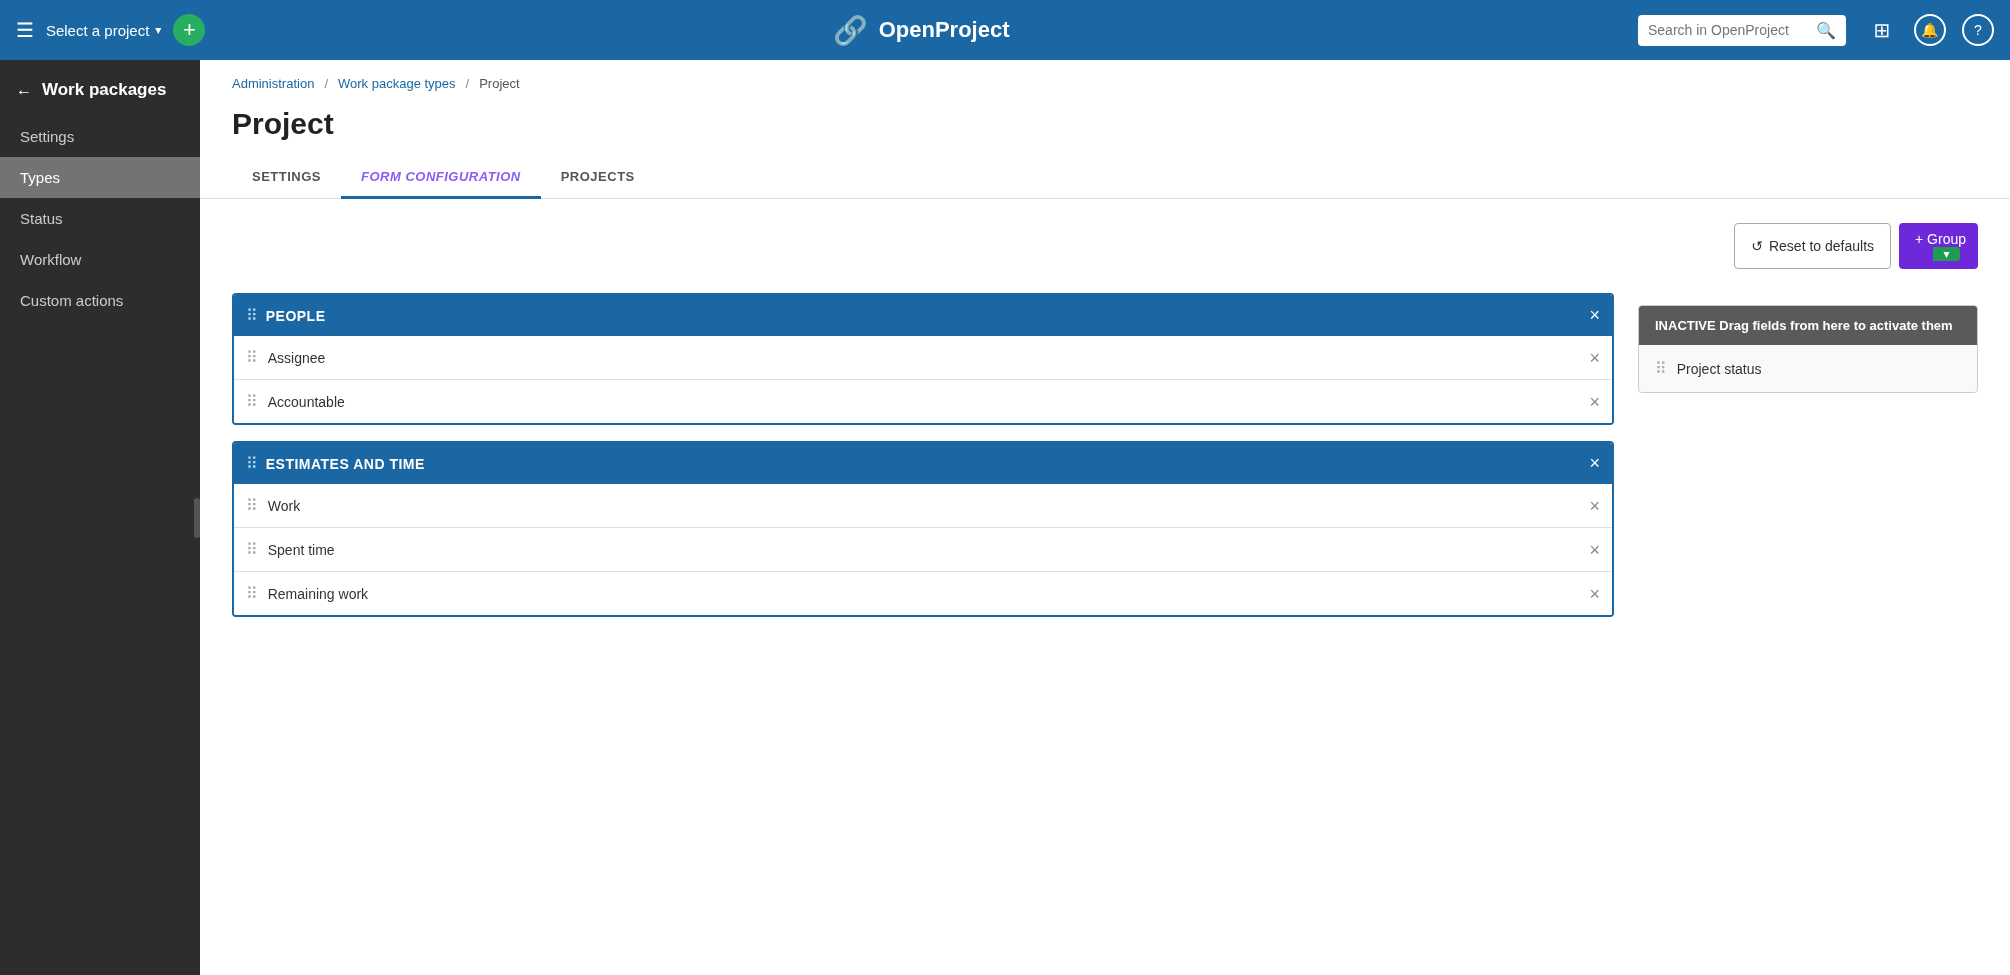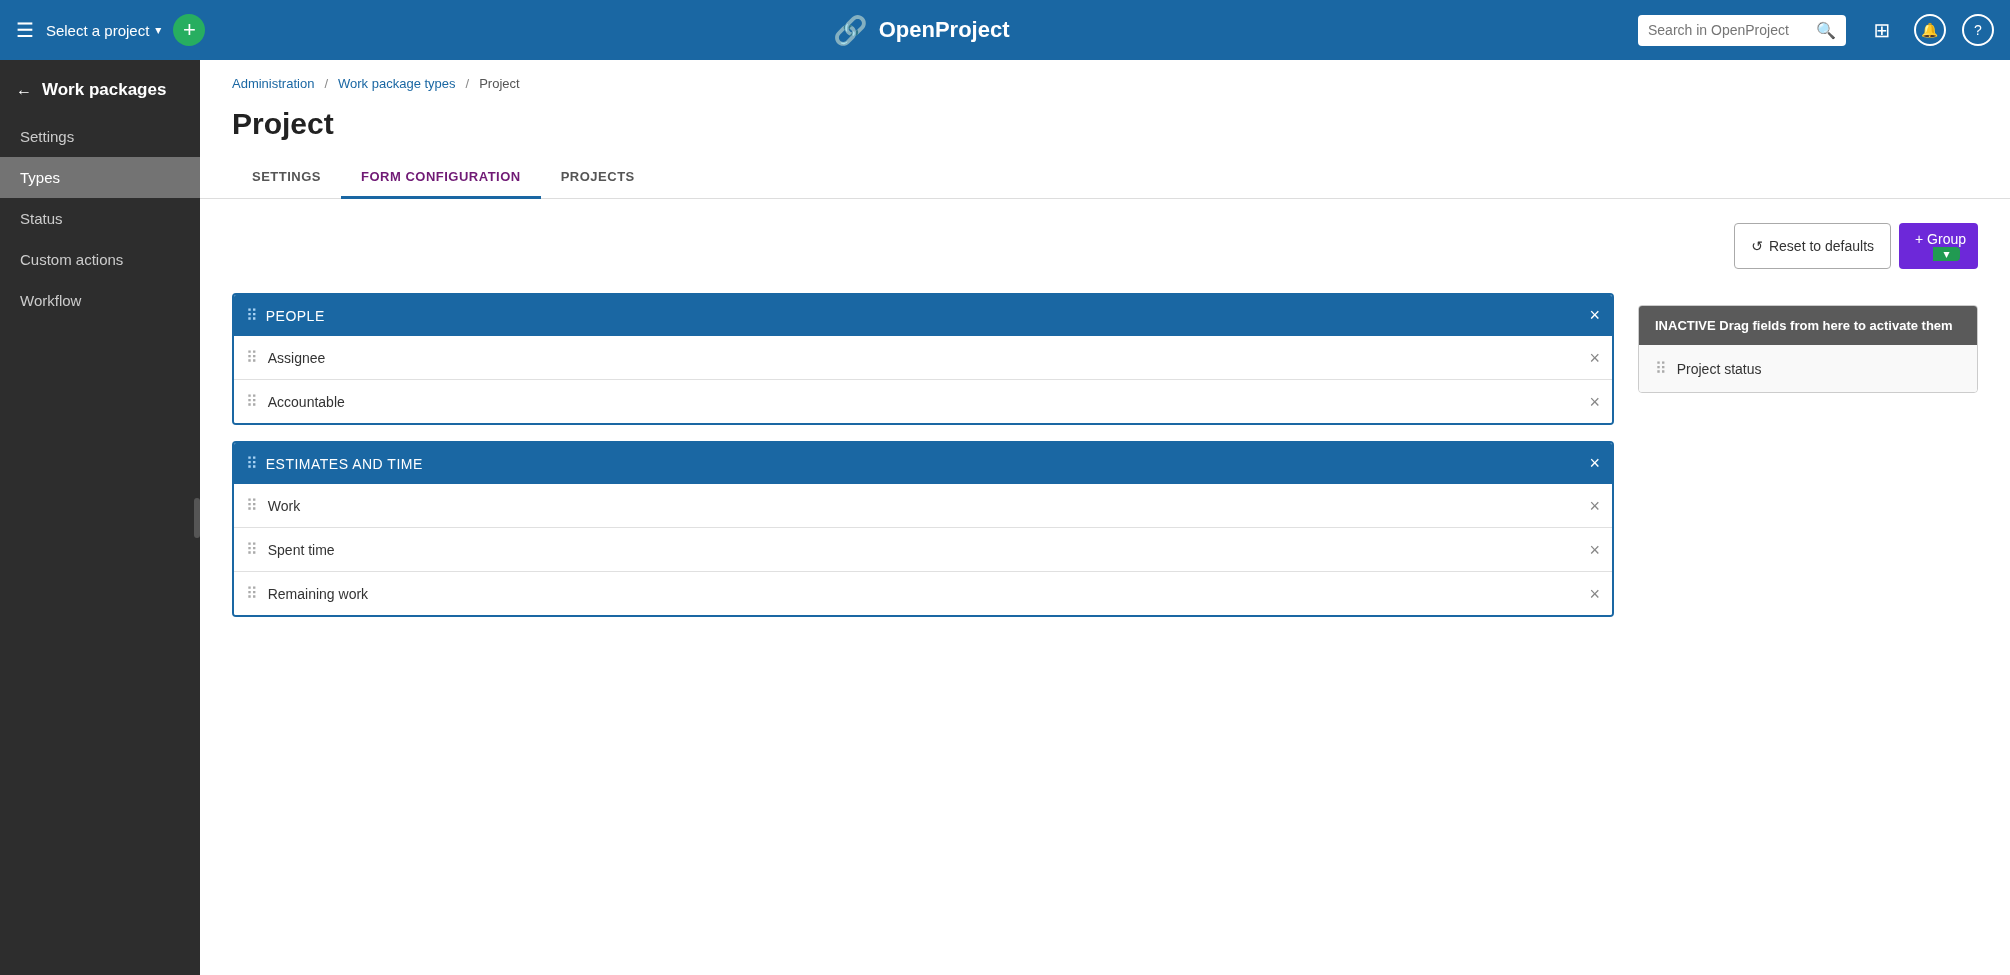--- a/index.html
+++ b/index.html
@@ -189,21 +189,21 @@
       padding: 12px 20px;
       font-size: 13px;
       font-weight: 600;
       letter-spacing: 0.5px;
       color: #555;
       cursor: pointer;
       text-transform: uppercase;
       border-bottom: 3px solid transparent;
       margin-bottom: -1px;
     }
-    .tab.active { color: #701a75; border-bottom-color: #1a67a3; }
+    .tab.active { color: #8b5cf6; border-bottom-color: #1a67a3; font-style: italic; }
 
     
     .form-config {
       flex: 1;
       overflow-y: auto;
       padding: 24px 32px;
     }
 
     
     .config-toolbar {
@@ -278,21 +278,21 @@
     }
     .group-header {
       background: #1a67a3;
       color: #fff;
       display: flex;
       align-items: center;
       gap: 8px;
       padding: 10px 12px;
     }
     .group-header .drag-handle { color: #aad4f5; font-size: 16px; }
-    .group-header .group-name { flex: 1; font-size: 14px; font-weight: 400; letter-spacing: 0.5px; }
+    .group-header .group-name { flex: 1; font-size: 14px; font-weight: 700; letter-spacing: 0.5px; }
     .group-header .close-btn { cursor: pointer; font-size: 18px; color: #cce4f7; background: none; border: none; color: #fff; }
 
     .field-row {
       display: flex;
       align-items: center;
       background: #fff;
       padding: 12px 12px;
       border-bottom: 1px solid #e0e0e0;
       gap: 10px;
     }
@@ -363,22 +363,22 @@
 
   <aside class="sidebar">
     <div class="sidebar-header">
       <span class="back-arrow">←</span>
       <span class="title">Work packages</span>
     </div>
     <nav class="sidebar-nav">
       <a>Settings</a>
       <a class="active">Types</a>
       <a>Status</a>
+      <a>Workflow</a>
       <a>Custom actions</a>
-      <a>Workflow</a>
     </nav>
     <div class="sidebar-resizer"></div>
   </aside>
 
   <main class="content-area">
 
     <div class="breadcrumb">
       <a>Administration</a>
       <span class="sep">/</span>
       <a>Work package types</a>

